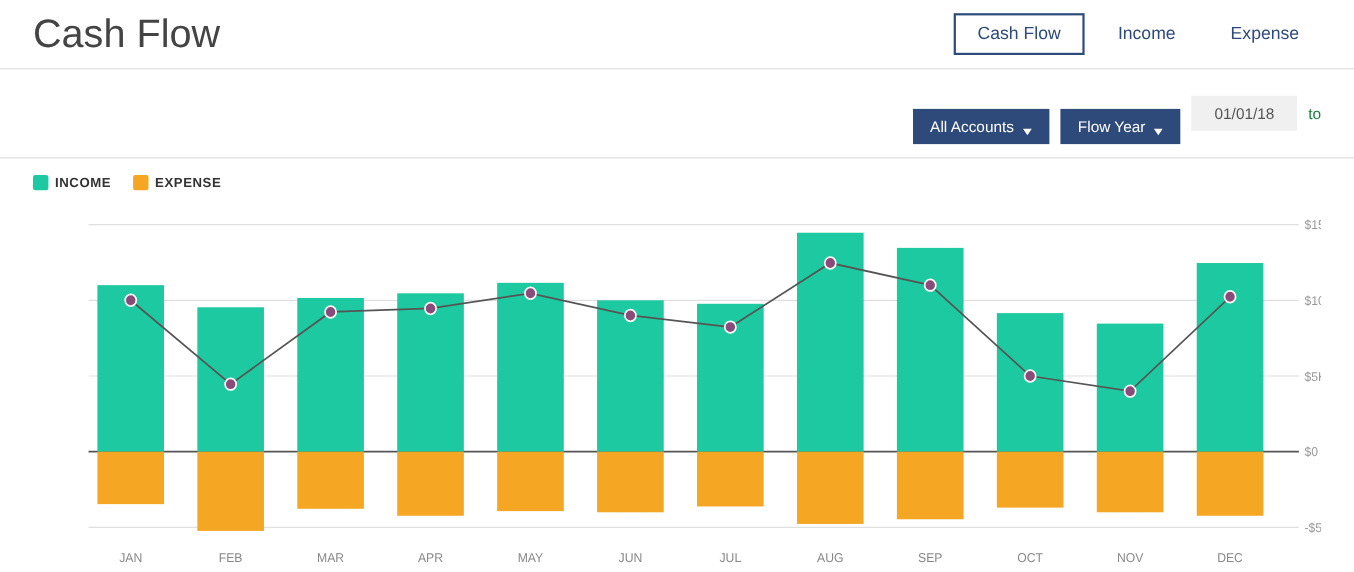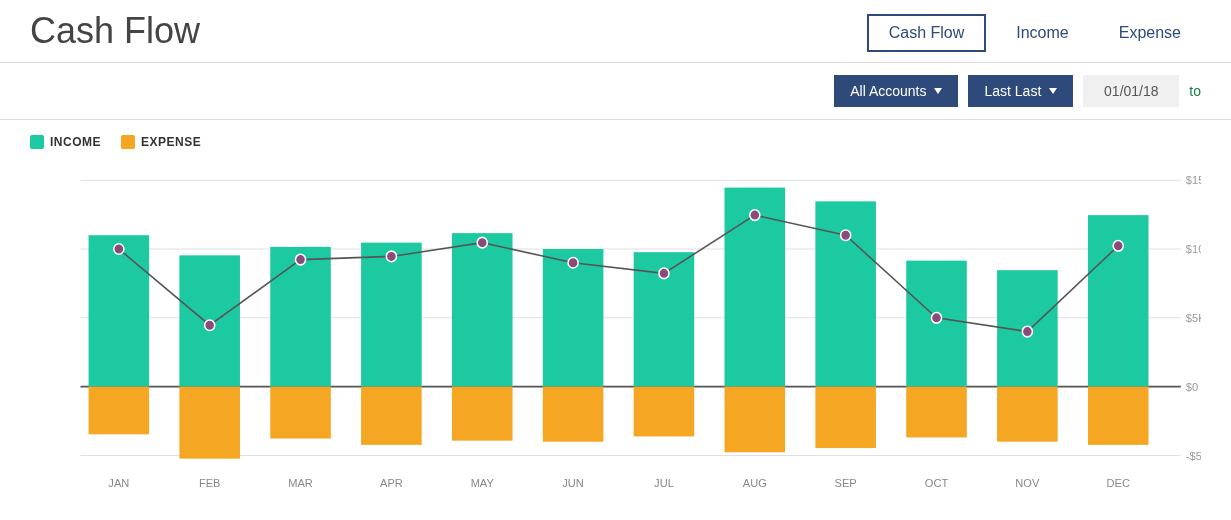--- a/index.html
+++ b/index.html
@@ -1,20 +1,20 @@
 <!DOCTYPE html>
 <html><head>
   <meta charset="utf-8">
   <style>
     * { box-sizing: border-box; margin: 0; padding: 0; }
     body { font-family: 'Segoe UI', Arial, sans-serif; background: #fff; color: #333; width: 1231px; height: 520px; overflow: hidden; }
 
     .header {
       display: flex;
-      align-items: flex-end;
+      align-items: center;
       justify-content: space-between;
       padding: 10px 30px 10px 30px;
       border-bottom: 1px solid #ddd;
     }
     .header-title {
       font-size: 36px;
       font-weight: 300;
       color: #444;
     }
     .header-tabs {
@@ -54,23 +54,24 @@
       border-bottom: 1px solid #ddd;
     }
     .dropdown-btn {
       background: #2d4a7a;
       color: #fff;
       border: none;
       padding: 8px 16px;
       font-size: 14px;
       cursor: pointer;
       display: flex;
-      align-items: center;
+      align-items: flex-end;
       gap: 8px;
       font-weight: 500;
+      margin-top: 24px;
     }
     .dropdown-arrow {
       border-left: 4px solid transparent;
       border-right: 4px solid transparent;
       border-top: 6px solid #fff;
       display: inline-block;
     }
     .date-input {
       background: #f0f0f0;
       border: none;
@@ -132,21 +133,21 @@
     <button class="tab-btn-plain">Expense</button>
   </div>
 </div>
 
 <div class="toolbar">
   <button class="dropdown-btn">
     <span>All Accounts</span>
     <span class="dropdown-arrow"></span>
   </button>
   <button class="dropdown-btn">
-    <span>Last Last</span>
+    <span>Flow Year</span>
     <span class="dropdown-arrow"></span>
   </button>
   <input class="date-input" type="text" value="01/01/18" style="">
   <span class="date-to">to</span>
 </div>
 
 <div class="chart-area">
   <div class="legend">
     <div class="legend-item">
       <div class="legend-color" style="background:#1dc9a0;"></div>

